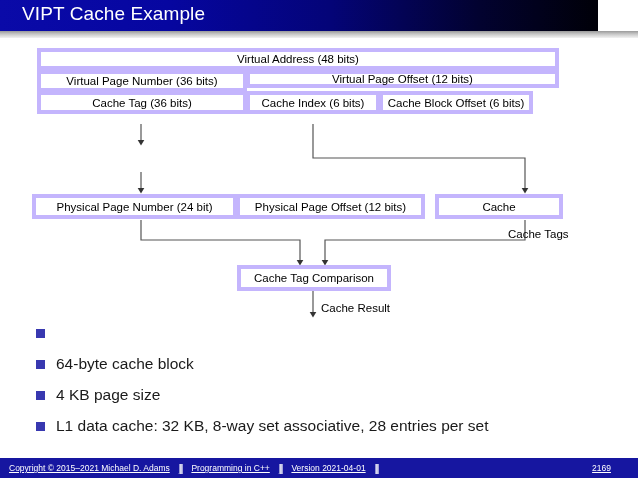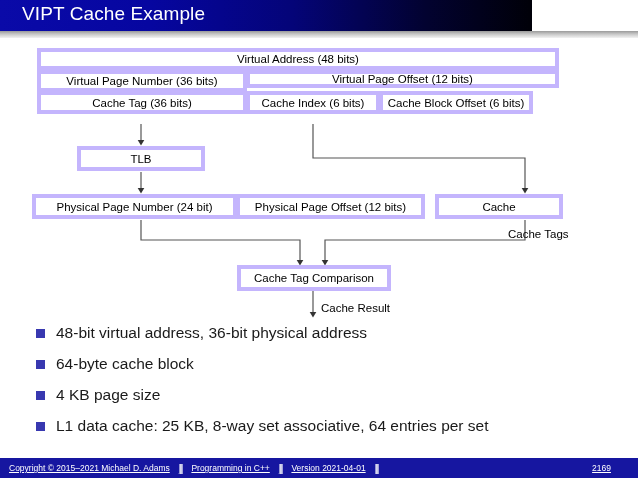--- a/index.html
+++ b/index.html
@@ -12,21 +12,21 @@
     background: #ffffff;
     font-family: "Liberation Sans", sans-serif;
     overflow: hidden;
     position: relative;
   }
 
   
   .slide-header {
     position: absolute;
     left: 0; top: 0;
-    width: 532px;
+    width: 598px;
     height: 31px;
     background: linear-gradient(to right, #0a0aa8 0%, #0606a0 28%, #040478 55%, #020230 80%, #000008 100%);
   }
   .slide-title {
     position: absolute;
     left: 22px;
     top: 3px;
     font-size: 19px;
     color: #ffffff;
     letter-spacing: 0.1px;
@@ -170,50 +170,48 @@
 
   <div class="box" style="left:37px; top:10px; width:522px; height:22px;">Virtual Address (48 bits)</div>
 
   <div class="box" style="left:37px; top:32px; width:210px; height:22px;">Virtual Page Number (36 bits)</div>
   <div class="box" style="left:246px; top:32px; width:313px; height:18px;">Virtual Page Offset (12 bits)</div>
 
   <div class="box" style="left:37px; top:53px; width:210px; height:23px;">Cache Tag (36 bits)</div>
   <div class="box" style="left:246px; top:53px; width:134px; height:23px;">Cache Index (6 bits)</div>
   <div class="box" style="left:379px; top:53px; width:154px; height:23px;">Cache Block Offset (6 bits)</div>
 
-  <div class="box" style="left:77px; top:108px; width:128px; height:25px;">TLB</div>
 
   <div class="box" style="left:32px; top:156px; width:205px; height:25px;">Physical Page Number (24 bit)</div>
   <div class="box" style="left:236px; top:156px; width:189px; height:25px;">Physical Page Offset (12 bits)</div>
 
   <div class="box" style="left:435px; top:156px; width:128px; height:25px;">Cache</div>
 
   <div class="free-label" style="left:508px; top:190px;">Cache Tags</div>
 
   <div class="box" style="left:237px; top:227px; width:154px; height:26px;">Cache Tag Comparison</div>
 
   <div class="free-label" style="left:321px; top:264px;">Cache Result</div>
 </div>
 
 <div class="bullets">
   <div class="bullet-row">
     <div class="bullet-marker"></div>
-    <div class="bullet-text">48-bit virtual address, 36-bit physical address</div>
   </div>
   <div class="bullet-row">
     <div class="bullet-marker"></div>
     <div class="bullet-text">64-byte cache block</div>
   </div>
   <div class="bullet-row">
     <div class="bullet-marker"></div>
     <div class="bullet-text">4 KB page size</div>
   </div>
   <div class="bullet-row">
     <div class="bullet-marker"></div>
-    <div class="bullet-text">L1 data cache: 25 KB, 8-way set associative, 64 entries per set</div>
+    <div class="bullet-text">L1 data cache: 32 KB, 8-way set associative, 28 entries per set</div>
   </div>
 </div>
 
 <div class="footer-rule"></div>
 <div class="footer">
   <div class="footer-left">
     <span>Copyright © 2015–2021 Michael D. Adams</span>
     <span class="footer-sep">||</span>
     <span>Programming in C++</span>
     <span class="footer-sep">||</span>

